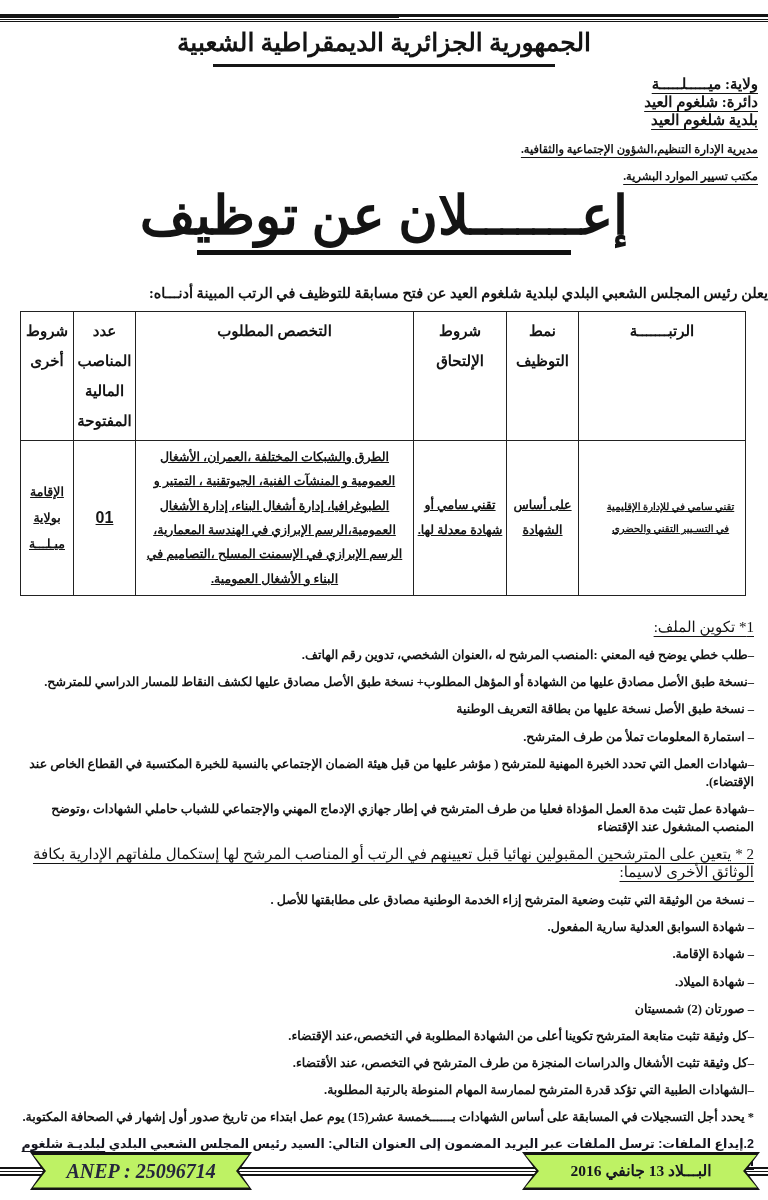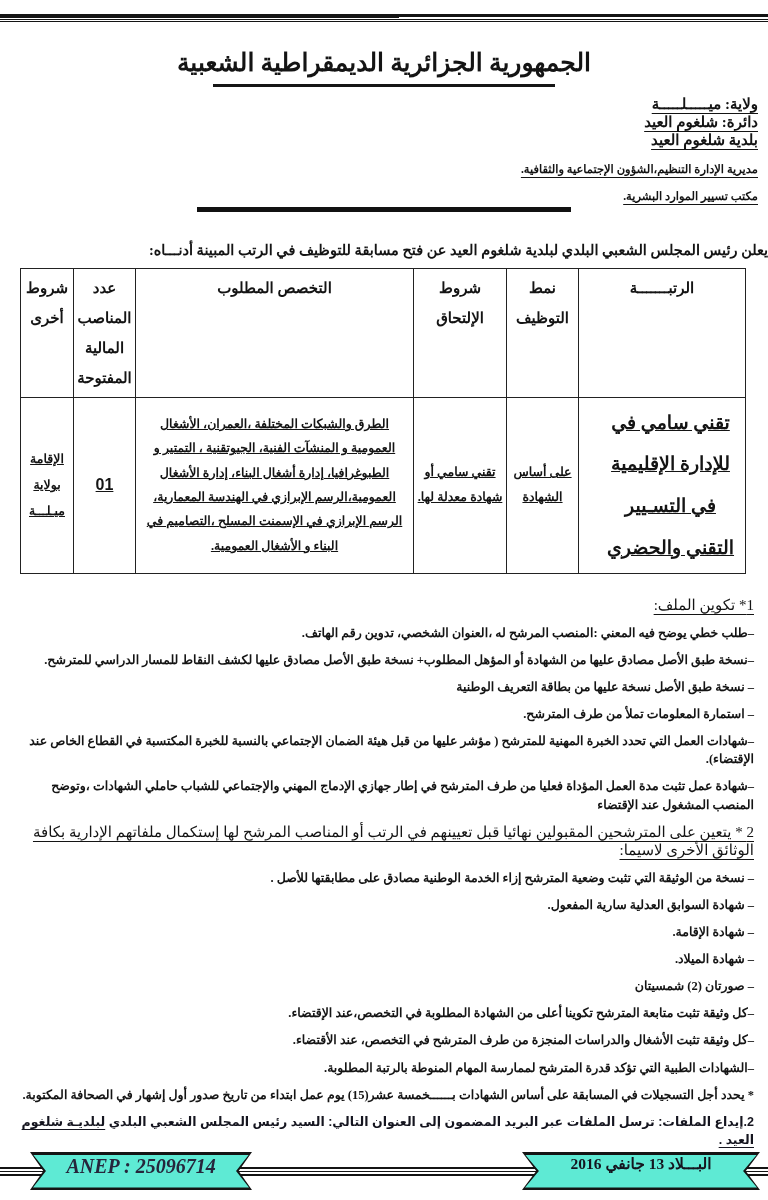--- a/index.html
+++ b/index.html
@@ -14,21 +14,21 @@
     position:absolute; top:14px; left:0; right:0; height:9px;
     background:linear-gradient(to bottom,
       #141414 0 3px, transparent 3px 5px,
       #141414 5px 6px, transparent 6px 7px,
       #141414 7px 8px, transparent 8px 9px);
   }
   .top-rule-thick { position:absolute; top:14px; left:0; width:52%; height:4px; background:#141414; }
 
   
   .republic {
-    margin:48px 0 0 0; text-align:center;
+    margin:28px 0 0 0; text-align:center;
     font-size:25px; font-weight:700; letter-spacing:0;
   }
   .republic-underline { width:342px; height:2.5px; background:#161616; margin:7px auto 0; }
 
   .admin-block { margin-top:8px; padding:0 10px 0 0; text-align:right; }
   .admin-line {
     display:block; font-weight:700;
     text-decoration:underline; text-underline-offset:4px; text-decoration-thickness:1px;
   }
   .admin-line.lg { font-size:15px; margin-top:0; }
@@ -51,21 +51,21 @@
     margin:9px 22px 0 21px; width:725px;
     border-collapse:collapse; table-layout:fixed;
   }
   .job-table th, .job-table td {
     border:1.5px solid #222; font-weight:700; padding:4px 3px;
   }
   .job-table th { font-size:15px; vertical-align:top; text-align:center; line-height:2.0;margin-left:40px; }
   .job-table td { font-size:12.5px; vertical-align:middle; text-align:center;text-decoration:underline; }
   .job-table tr.hdr  { height:100px; }
   .job-table tr.body { height:132px; }
-  td.cell-rank { line-height:2.2; font-size:19px;padding-left:20px; }
+  td.cell-rank { line-height:2.2; font-size:10px;padding-left:20px; }
   td.cell-mode, td.cell-join { line-height:2.0; }
   td.cell-spec { line-height:1.95; text-align:center; padding:4px 6px; }
   td.cell-count { font-size:16px; font-family:"Liberation Sans", sans-serif; }
   td.cell-other { line-height:2.1; }
 
   
   .body-text { margin:22px 14px 0 12px; }
   .sec-heading {
     font-size:15px; font-weight:400; margin:0 0 10px 0;
     text-decoration:underline; text-underline-offset:4px;
@@ -88,23 +88,23 @@
       #141414 0 1.5px, transparent 1.5px 3.5px,
       #141414 3.5px 5px, transparent 5px 6.5px,
       #141414 6.5px 9px);
   }
   .ribbon {
     position:absolute; top:2px; height:38px; background:#141414;
     clip-path:polygon(0 0, 100% 0, 94% 50%, 100% 100%, 0 100%, 6% 50%);
   }
   .ribbon-inner {
     position:absolute; top:2.5px; bottom:2.5px; left:3px; right:3px;
-    background:#5eead4;
+    background:#bef264;
     clip-path:polygon(0 0, 100% 0, 94% 50%, 100% 100%, 0 100%, 6% 50%);
-    display:flex; align-items:flex-start; justify-content:center;
+    display:flex; align-items:center; justify-content:center;
   }
   .ribbon-anep { left:30px; width:222px; }
   .ribbon-news { right:8px; width:238px; }
   .anep-text {
     direction:ltr; font-family:"Liberation Serif", serif;
     font-style:italic; font-weight:700; font-size:20px; color:#26263c;
   }
   .news-text { font-weight:700; font-size:15.5px; color:#15151f; }
 </style>
 </head>
@@ -119,20 +119,21 @@
   <div class="republic-underline"></div>
 
   <div class="admin-block">
     <span class="admin-line lg">ولاية: ميـــــلـــــة</span>
     <span class="admin-line lg">دائرة: شلغوم العيد</span>
     <span class="admin-line lg">بلدية شلغوم العيد</span>
     <span class="admin-line sm">مديرية الإدارة التنظيم،الشؤون الإجتماعية والثقافية.</span>
     <span class="admin-line sm">مكتب تسيير الموارد البشرية.</span>
   </div>
 
+  <div class="main-title">إعـــــــلان عن توظيف</div>
   <div class="main-title-underline"></div>
 
   <p class="intro">يعلن رئيس المجلس الشعبي البلدي لبلدية شلغوم العيد عن فتح مسابقة للتوظيف في الرتب المبينة أدنـــاه:</p>
 
   <table class="job-table">
     <colgroup>
       <col style="width:167px">
         <col style="width:72px">
         <col style="width:93px">
       <col style="width:278px">

